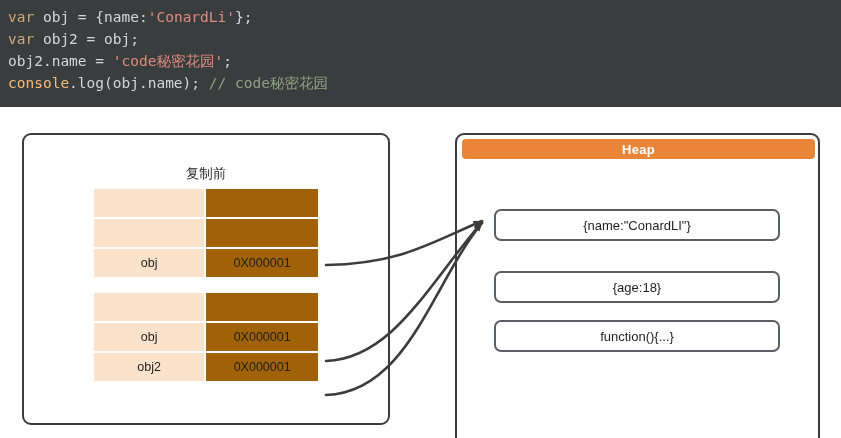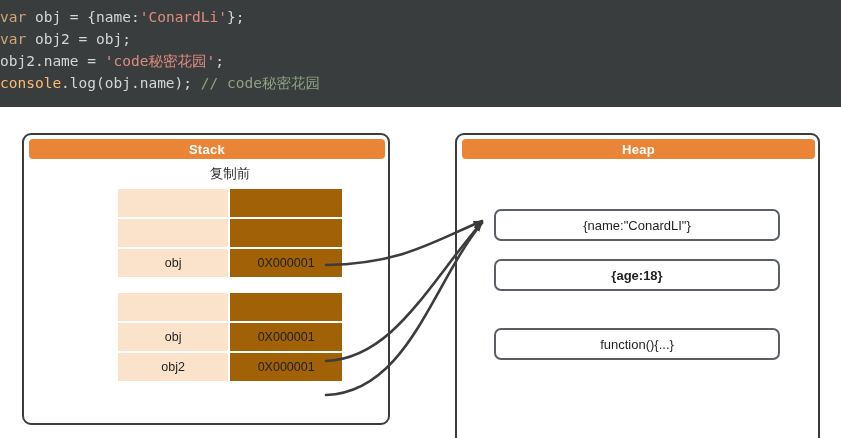--- a/index.html
+++ b/index.html
@@ -17,21 +17,21 @@
 
   
   #code-block {
     position: absolute;
     left: 0;
     top: 0;
     width: 841px;
     height: 107px;
     background: #3a3d3e;
     box-sizing: border-box;
-    padding: 6px 8px 0 0;
+    padding: 6px 8px 0 8px;
     font-family: "DejaVu Sans Mono", "Liberation Mono", monospace;
     font-size: 14.5px;
     line-height: 22px;
     white-space: pre;
     color: #d4d4d4;
   }
   .code-line { height: 22px; }
   .tok-kw      { color: #cfa877; }
   .tok-plain   { color: #d6d6d6; }
   .tok-punct   { color: #d6d6d6; }
@@ -62,21 +62,21 @@
     font-weight: bold;
     display: flex;
     align-items: center;
     justify-content: center;
     letter-spacing: .3px;
   }
   #stack-panel .panel-header { width: 356px; }
   #heap-panel  .panel-header { width: 353px; }
 
   
-  .stack-section { position: absolute; left: 0; width: 100%; padding-left: 24px; }
+  .stack-section { position: absolute; left: 0; width: 100%; }
   #section-before { top: 28px; }
   #section-after  { top: 152px; }
 
   .section-label {
     text-align: center;
     font-size: 13.5px;
     color: #2b2b2b;
     height: 20px;
     line-height: 20px;
     font-family: "DejaVu Sans", sans-serif;
@@ -117,39 +117,38 @@
     background: #ffffff;
     display: flex;
     align-items: center;
     justify-content: center;
     font-size: 13px;
     color: #1f1f1f;
     box-sizing: border-box;
     font-family: "Liberation Sans", sans-serif;
   }
   #heap-box-0 { top: 74px;  }
-  #heap-box-1 { top: 124px; font-weight: bold; }
-  #heap-box-2 { top: 193px; }
+  #heap-box-1 { top: 136px; }
+  #heap-box-2 { top: 185px; }
   #heap-box-3 { top: 231px; }
 
   
   #arrow-layer {
     position: absolute;
     left: 0; top: 0;
     width: 841px; height: 438px;
     pointer-events: none;
   }
 </style>
 </head>
 <body>
 
 <div id="code-block"><div class="code-line"><span class="tok-kw">var </span><span class="tok-plain">obj</span><span class="tok-punct"> = </span><span class="tok-plain">{name:</span><span class="tok-str">'ConardLi'</span><span class="tok-punct">};</span></div><div class="code-line"><span class="tok-kw">var </span><span class="tok-plain">obj2</span><span class="tok-punct"> = </span><span class="tok-plain">obj;</span></div><div class="code-line"><span class="tok-plain">obj2.name = </span><span class="tok-str">'code秘密花园'</span><span class="tok-punct">;</span></div><div class="code-line"><span class="tok-obj">console</span><span class="tok-plain">.log(obj.name); </span><span class="tok-comment">// code秘密花园</span></div></div>
 
 <div class="panel" id="stack-panel">
-  <div class="panel-header">Stack</div>
 
   <div class="stack-section" id="section-before">
     <div class="section-label">复制前</div>
     <table class="mem-table">
       <tbody>
         <tr>
           <td class="cell-name"></td>
           <td class="cell-addr"></td>
         </tr>
         <tr>

